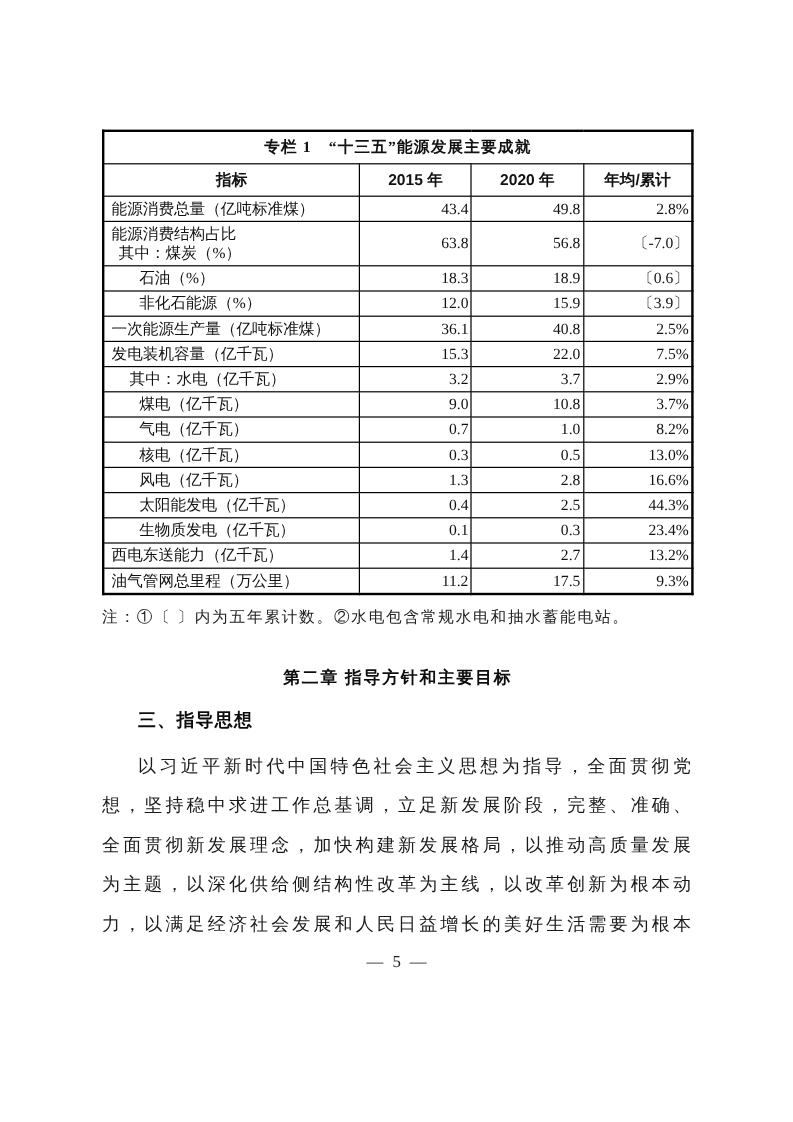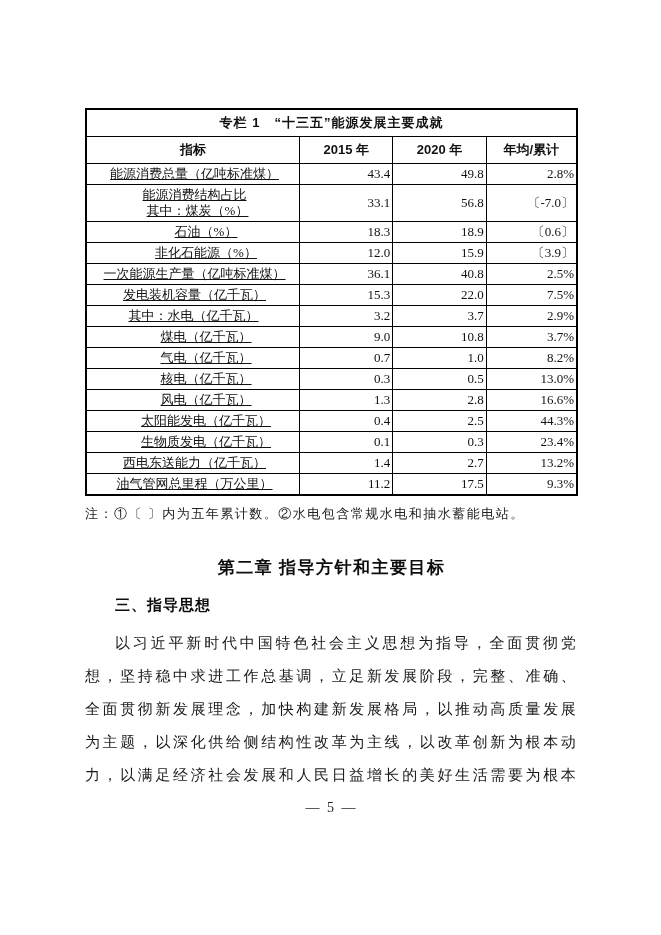--- a/index.html
+++ b/index.html
@@ -32,54 +32,54 @@
   table.achv-table col.c-num2 { width: 19%; }
   table.achv-table col.c-avg  { width: 18.5%; }
   table.achv-table th, table.achv-table td {
     border: 1px solid #000;
     font-size: 13px;
     line-height: 16px;
     color: #111;
   }
   .table-title-cell {
     text-align: center;
-    font-family: Liberation Sans, sans-serif;
+    font-family: Liberation Serif, serif;
     font-weight: bold;
     font-size: 14px;
     padding: 5px 2px;
     letter-spacing: 1px;
     white-space: pre-wrap;
   }
   .col-header {
     text-align: center;
     font-family: "Liberation Sans", "DejaVu Sans", sans-serif;
     font-weight: bold;
     font-size: 13.5px;
     padding: 5px 2px;
   }
-  .cell-indicator { text-align: center; padding: 2px 3px 2px 6px; text-decoration: underline; }
+  .cell-indicator { text-align: left; padding: 2px 3px 2px 6px; }
   .cell-num { text-align: right; padding: 2px 2px; }
-  .indent-1 { padding-left: 4px; border-radius: 10px; }
+  .indent-1 { padding-left: 21px; border-radius: 10px; }
   .indent-2 { padding-left: 29px; }
   .label2 { padding-left: 6px; }
 
   
   .table-note {
     margin-top: 9px;
     font-size: 13px;
     letter-spacing: 1.5px;
     color: #222;
   }
 
   
   .chapter-title {
     margin-top: 33px;
     text-align: center;
     font-weight: bold;
-    font-size: 17px;
+    font-size: 14px;
     letter-spacing: 1.5px;
     color: #0d0d0d;
   }
   .section-title {
     margin-top: 17px;
     padding-left: 30px;
     font-family: Liberation Serif, serif;
     font-weight: bold;
     font-size: 15px;
     letter-spacing: 1px;
@@ -137,21 +137,21 @@
             <td class="cell-indicator indent-0">能源消费总量（亿吨标准煤）</td>
             <td class="cell-num">43.4</td>
             <td class="cell-num">49.8</td>
             <td class="cell-num">2.8%</td>
           </tr>
           <tr>
             <td class="cell-indicator indent-0">
               <div>能源消费结构占比</div>
               <div class="label2">其中：煤炭（%）</div>
             </td>
-            <td class="cell-num">33.1</td>
+            <td class="cell-num">63.8</td>
             <td class="cell-num">56.8</td>
             <td class="cell-num">〔-7.0〕</td>
           </tr>
           <tr>
             <td class="cell-indicator indent-2">石油（%）</td>
             <td class="cell-num">18.3</td>
             <td class="cell-num">18.9</td>
             <td class="cell-num">〔0.6〕</td>
           </tr>
           <tr>

